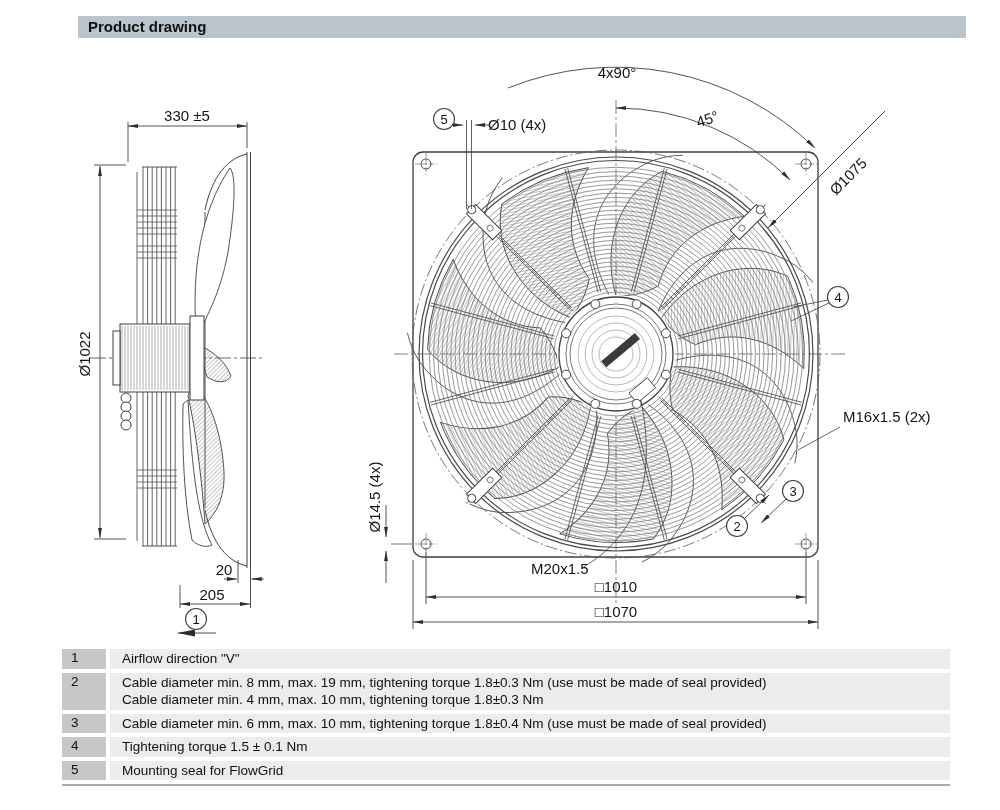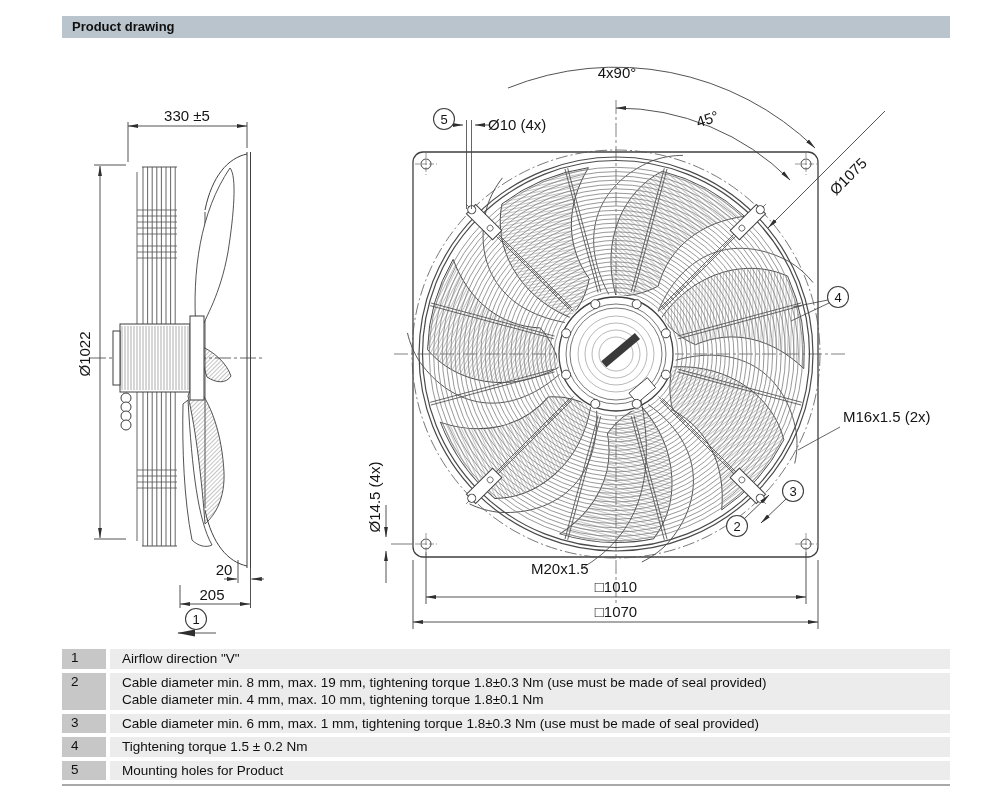--- a/index.html
+++ b/index.html
@@ -1,19 +1,19 @@
 <!DOCTYPE html>
 <html style="--header-bg: #b9c4cd; --num-bg: #c7c7c7; --row-bg: #ececec;"><head>
 <meta charset="utf-8">
 <style>
   html,body{margin:0;padding:0;width:1000px;height:810px;background:#fff;overflow:hidden;
     font-family:"Liberation Sans",sans-serif;}
-  .header-bar{position:absolute;left:62px;top:16px;width:888px;height:22px;
+  .header-bar{position:absolute;left:78px;top:16px;width:888px;height:22px;
     background:var(--header-bg,#b9c4cd);line-height:22px;padding-left:10px;box-sizing:border-box;
-    font-size:13px;font-weight:bold;color:#101010;}
+    font-size:15px;font-weight:bold;color:#101010;}
   #drawing-svg{position:absolute;left:0;top:0;}
   #drawing-svg text{font-family:"Liberation Sans",sans-serif;fill:#141414;font-size:15px;}
   #drawing-svg text.mid{text-anchor:middle;}
   #drawing-svg text.callout{font-size:13px;text-anchor:middle;}
   .notes{position:absolute;left:62px;top:649px;width:888px;font-size:13.5px;color:#101010;}
   .note-row{display:flex;margin-bottom:4px;}
   .note-num{width:44px;margin-right:4px;background:var(--num-bg,#c7c7c7);
     padding:1px 0 1px 9px;box-sizing:border-box;}
   .note-text{flex:1;background:var(--row-bg,#ececec);padding:1px 0 1px 12px;}
   .note-line{height:17.5px;line-height:17.5px;white-space:nowrap;}
@@ -352,36 +352,36 @@
       <div class="note-row">
         <div class="note-num">1</div>
         <div class="note-text">
           <div class="note-line">Airflow direction "V"</div>
         </div>
       </div>
       <div class="note-row">
         <div class="note-num">2</div>
         <div class="note-text">
           <div class="note-line">Cable diameter min. 8 mm, max. 19 mm, tightening torque 1.8±0.3 Nm (use must be made of seal provided)</div>
-          <div class="note-line">Cable diameter min. 4 mm, max. 10 mm, tightening torque 1.8±0.1 Nm</div>
+          <div class="note-line">Cable diameter min. 4 mm, max. 10 mm, tightening torque 1.8±0.3 Nm</div>
         </div>
       </div>
       <div class="note-row">
         <div class="note-num">3</div>
         <div class="note-text">
-          <div class="note-line">Cable diameter min. 6 mm, max. 1 mm, tightening torque 1.8±0.3 Nm (use must be made of seal provided)</div>
+          <div class="note-line">Cable diameter min. 6 mm, max. 10 mm, tightening torque 1.8±0.4 Nm (use must be made of seal provided)</div>
         </div>
       </div>
       <div class="note-row">
         <div class="note-num">4</div>
         <div class="note-text">
-          <div class="note-line">Tightening torque 1.5 ± 0.2 Nm</div>
+          <div class="note-line">Tightening torque 1.5 ± 0.1 Nm</div>
         </div>
       </div>
       <div class="note-row">
         <div class="note-num">5</div>
         <div class="note-text">
-          <div class="note-line">Mounting holes for Product</div>
+          <div class="note-line">Mounting seal for FlowGrid</div>
         </div>
       </div>
     </div>
   <div class="notes-bottom"></div>
 </div>
 
 </body></html>

